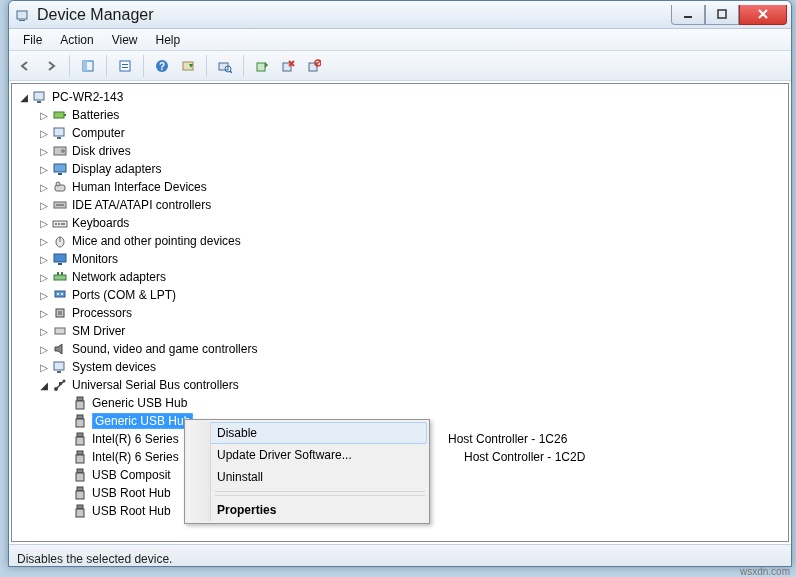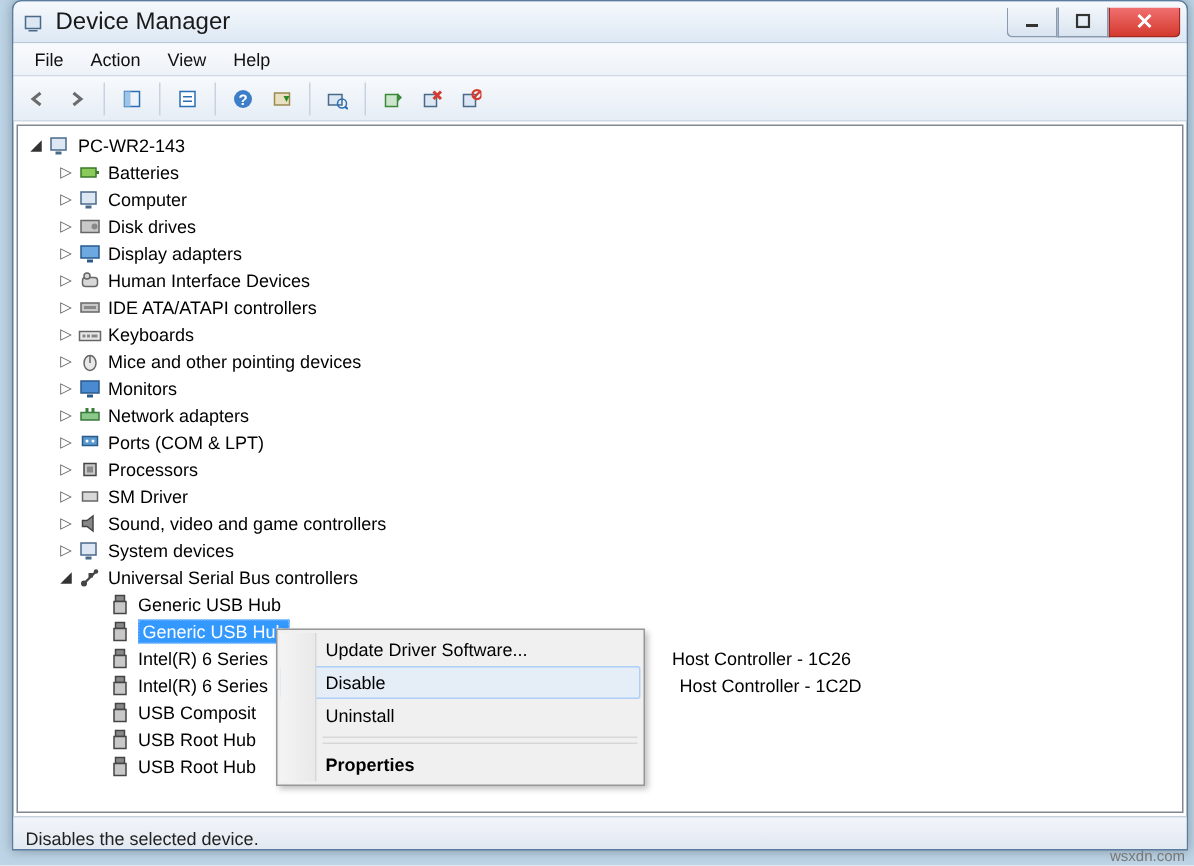--- a/index.html
+++ b/index.html
@@ -353,21 +353,21 @@
         </div>
         <div class="row ind2" style="position: relative;">
           <span class="exp"></span>
           <span class="dicon">
             <svg width="16" height="16">
               <rect x="5" y="2" width="6" height="4" fill="#888" stroke="#444"></rect>
               <rect x="4" y="6" width="8" height="8" fill="#c8c8c8" stroke="#444"></rect>
             </svg>
           </span>
           <span class="lbl">Intel(R) 6 Series</span>
-          <span style="position: absolute; left: 437px;">Host Controller - 1C2D</span>
+          <span style="position: absolute; left: 448px;">Host Controller - 1C2D</span>
         </div>
         <div class="row ind2">
           <span class="exp"></span>
           <span class="dicon">
             <svg width="16" height="16">
               <rect x="5" y="2" width="6" height="4" fill="#888" stroke="#444"></rect>
               <rect x="4" y="6" width="8" height="8" fill="#c8c8c8" stroke="#444"></rect>
             </svg>
           </span>
           <span class="lbl">USB Composit</span>
@@ -395,21 +395,21 @@
       </div>
   </div>
 
   <div class="statusbar">
     <span>Disables the selected device.</span>
   </div>
 </div>
 
 <div class="ctxmenu">
   <div class="gutter"></div>
+  <div class="ci hl">Disable</div>
   <div class="ci">Update Driver Software...</div>
-  <div class="ci hl">Disable</div>
   <div class="ci">Uninstall</div>
   <div class="csep"></div>
   <div class="csep"></div>
   <div class="ci bold">Properties</div>
 </div>
 
 <div class="watermark">wsxdn.com</div>
 
 </body></html>

